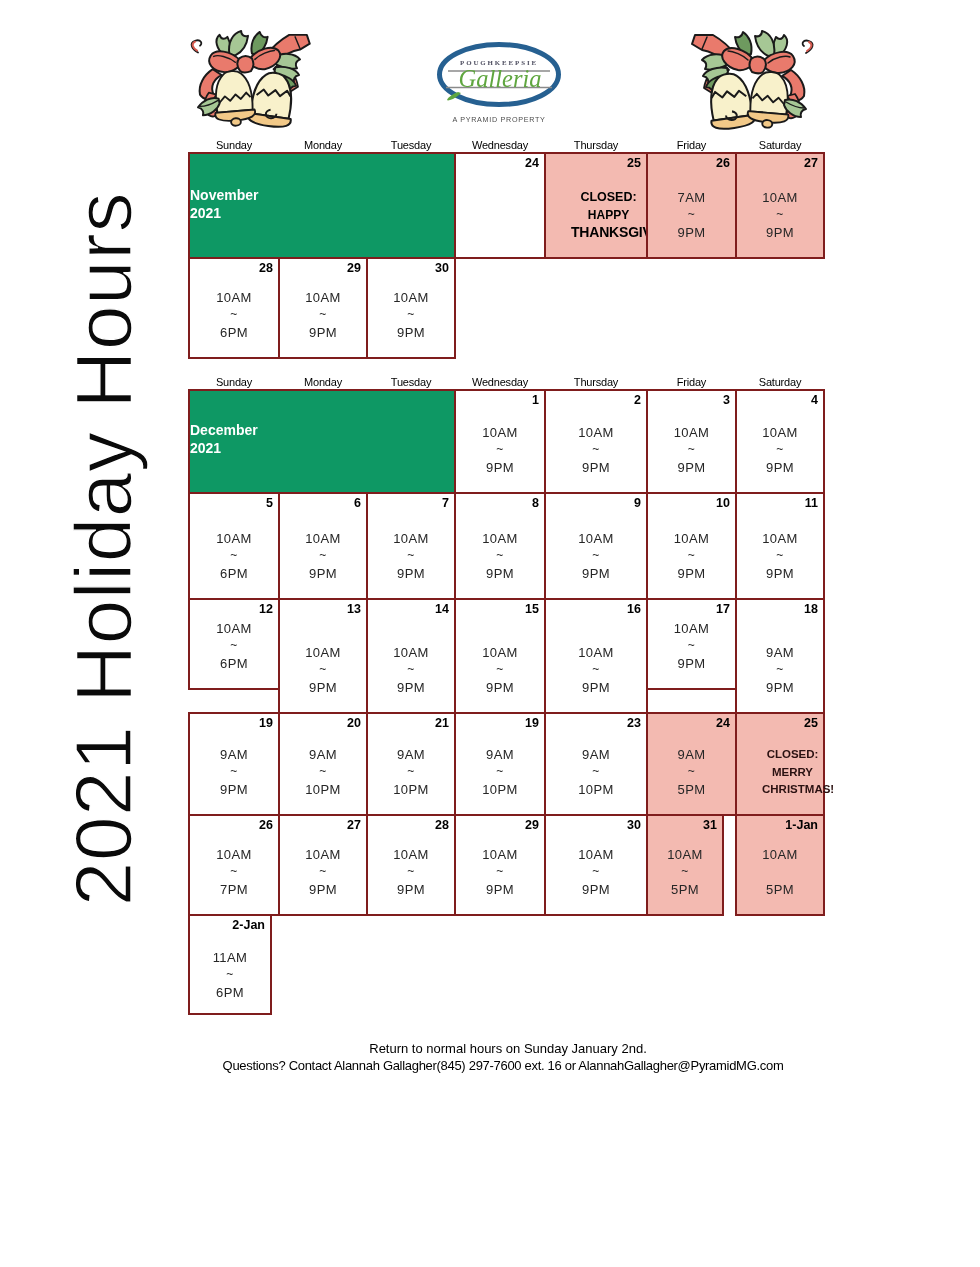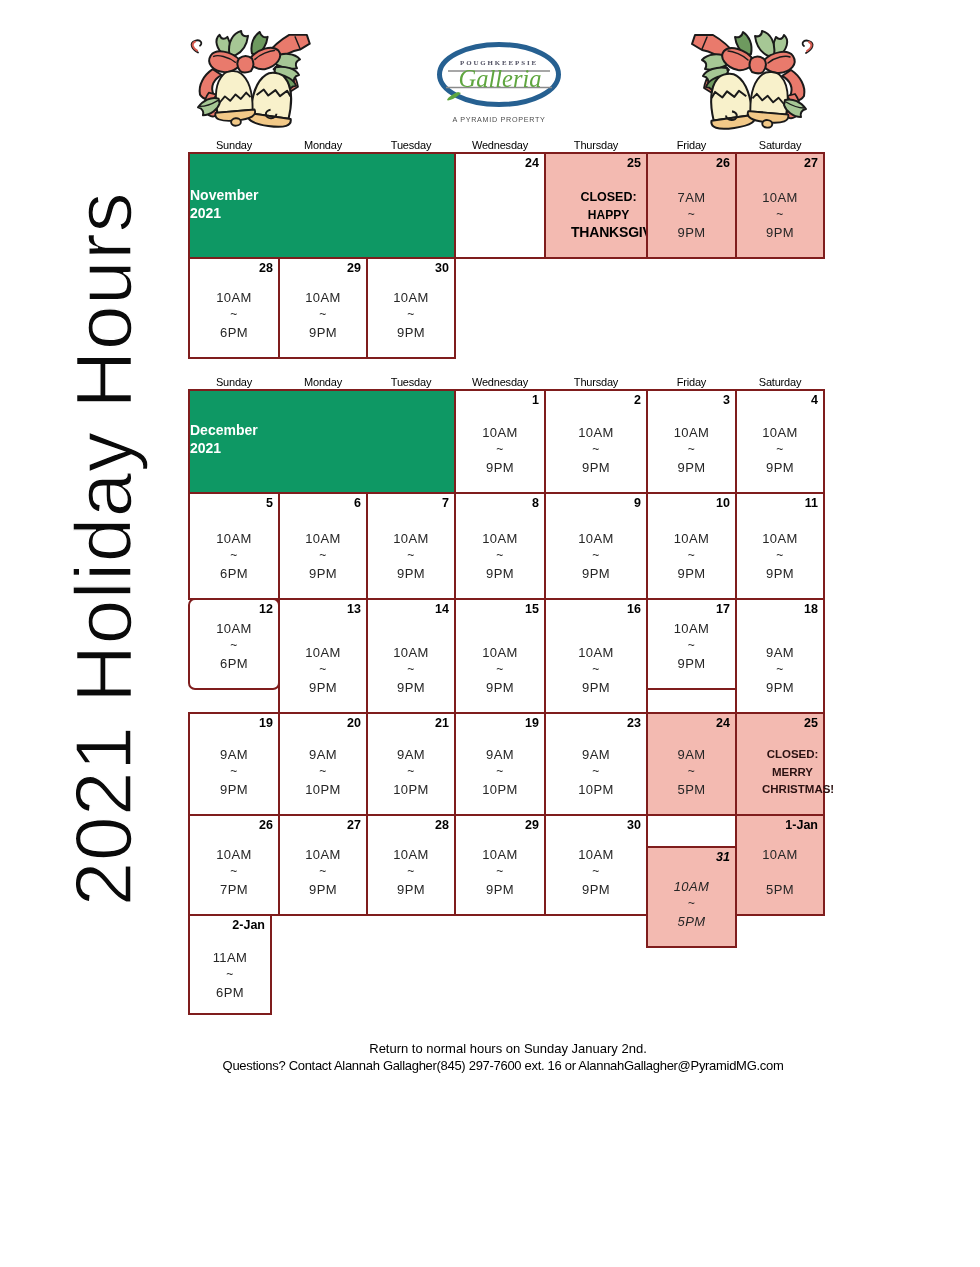--- a/index.html
+++ b/index.html
@@ -308,21 +308,21 @@
 
 <div class="cell " style="left:735px;top:492px;width:90px;height:108px;">
       <div class="num">11</div>
       <div class="times ">
         <span>10AM</span>
         <span class="tld">~</span>
         <span>9PM</span>
       </div>
     </div>
 
-<div class="cell " style="left:188px;top:598px;width:92px;height:92px;border-radius:7px;">
+<div class="cell " style="left:188px;top:598px;width:92px;height:92px;">
       <div class="num">12</div>
       <div class="times ">
         <span>10AM</span>
         <span class="tld">~</span>
         <span>6PM</span>
       </div>
     </div>
 
 <div class="cell " style="left:278px;top:598px;width:90px;height:116px;">
       <div class="num">13</div>
@@ -479,21 +479,21 @@
 
 <div class="cell " style="left:544px;top:814px;width:104px;height:102px;">
       <div class="num">30</div>
       <div class="times ">
         <span>10AM</span>
         <span class="tld">~</span>
         <span>9PM</span>
       </div>
     </div>
 
-<div class="cell pink" style="left:646px;top:846px;width:91px;height:102px;font-style:italic;">
+<div class="cell pink" style="left:646px;top:814px;width:78px;height:102px;">
       <div class="num">31</div>
       <div class="times ">
         <span>10AM</span>
         <span class="tld">~</span>
         <span>5PM</span>
       </div>
     </div>
 
 <div class="cell pink" style="left:735px;top:814px;width:90px;height:102px;">
       <div class="num">1-Jan</div>

